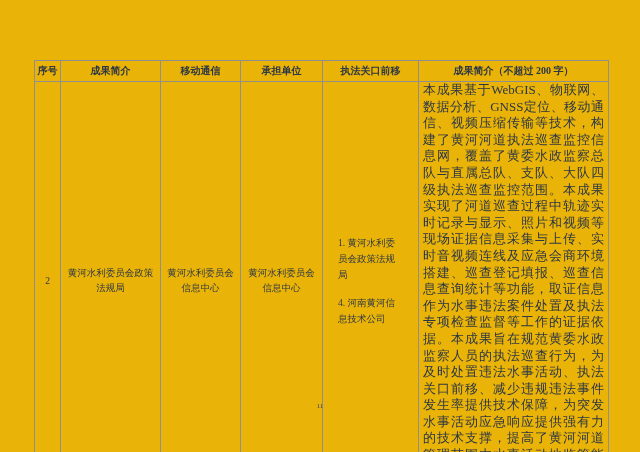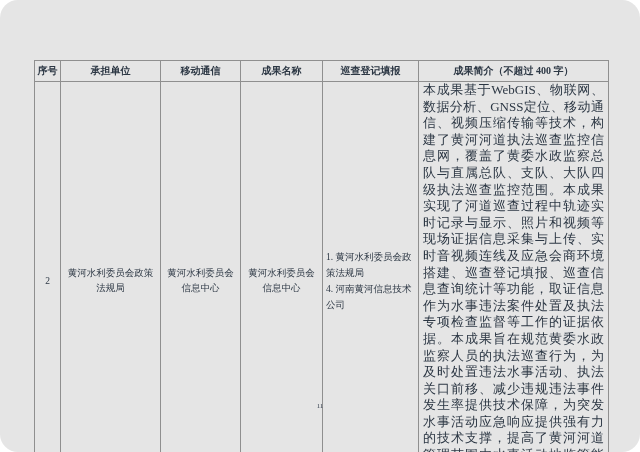--- a/index.html
+++ b/index.html
@@ -11,22 +11,21 @@
     height: 452px;
     background: #ffffff;
     position: relative;
     overflow: hidden;
     font-family: "Liberation Serif", "DejaVu Serif", serif;
     color: #2c3744;
   }
   .doc-page {
     position: absolute;
     inset: 0;
-    background: #e5e5e5;
-    border-radius: 18px;
+    background: #eab308;
   }
   table.results-table {
     position: absolute;
     left: 34px;
     top: 60px;
     border-collapse: collapse;
     table-layout: fixed;
     width: 574px;
   }
   .results-table th,
@@ -62,21 +61,21 @@
     padding: 0 3px;
   }
   td.cell-summary {
     text-align: justify;
     text-justify: inter-character;
     line-height: 16.6px;
     font-size: 13px;
     padding: 0 4px;
   }
   .partner-line {
-    margin: 0;
+    margin: 12px;
   }
   .page-number {
     position: absolute;
     top: 402px;
     left: 0;
     right: 0;
     text-align: center;
     font-size: 7px;
     color: #3a4452;
   }
@@ -91,25 +90,25 @@
       <col style="width:26px">
       <col style="width:100px">
       <col style="width:80px">
       <col style="width:82px">
       <col style="width:96px">
       <col style="width:190px">
     </colgroup>
     <thead>
       <tr>
         <th>序号</th>
+        <th>成果简介</th>
+        <th>移动通信</th>
         <th>承担单位</th>
-        <th>移动通信</th>
-        <th>成果名称</th>
-        <th>巡查登记填报</th>
-        <th>成果简介（不超过 400 字）</th>
+        <th>执法关口前移</th>
+        <th>成果简介（不超过 200 字）</th>
       </tr>
     </thead>
     <tbody>
       <tr>
         <td class="cell-index">2</td>
         <td class="cell-name">黄河水利委员会政策法规局</td>
         <td class="cell-declaring">黄河水利委员会信息中心</td>
         <td class="cell-undertaking">黄河水利委员会信息中心</td>
         <td class="cell-partners">
           <div class="partner-line">1. 黄河水利委员会政策法规局</div>

